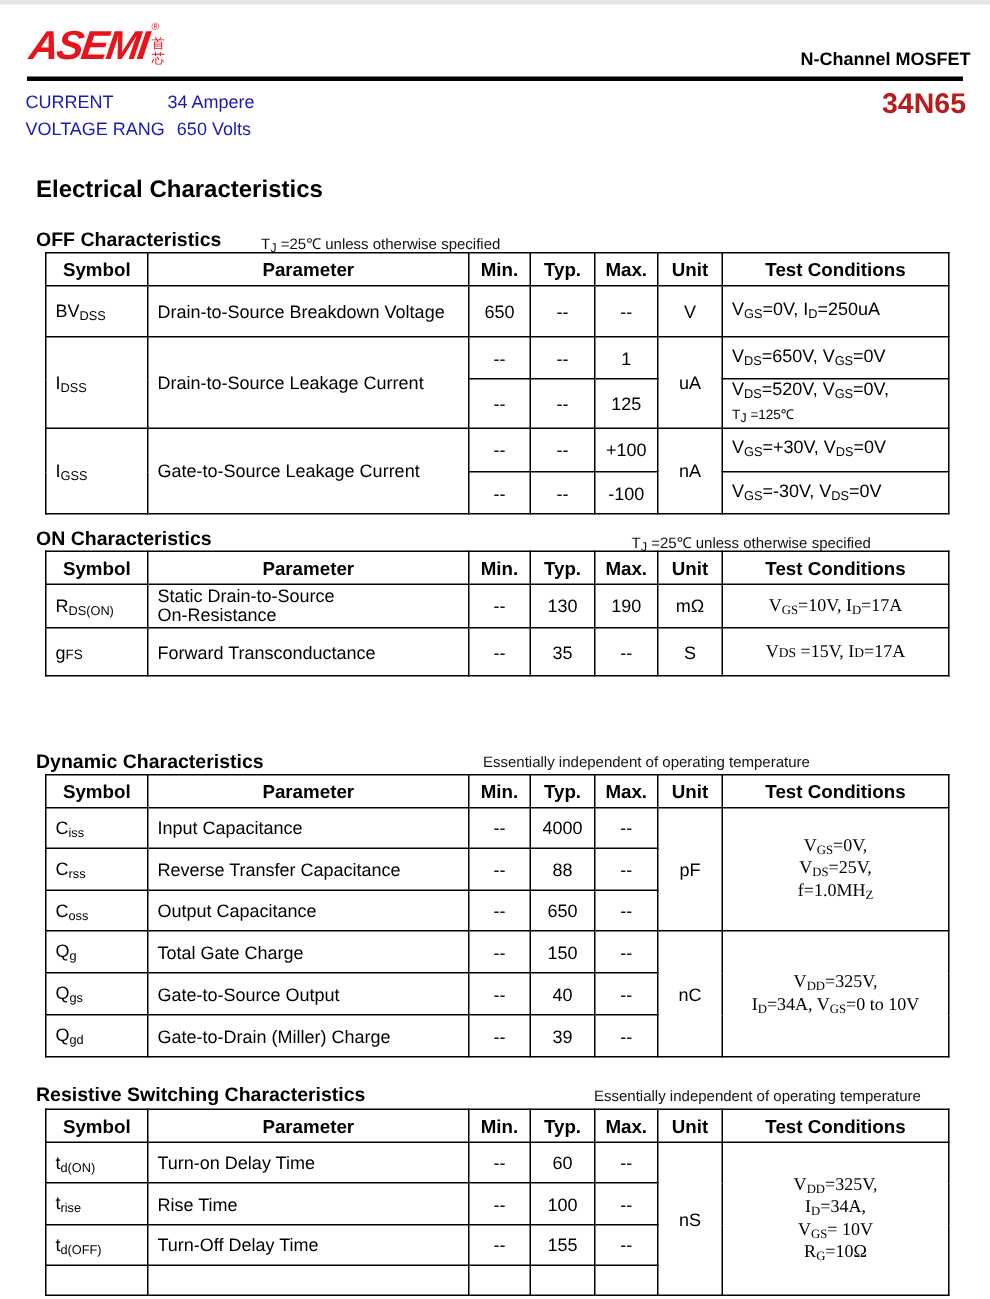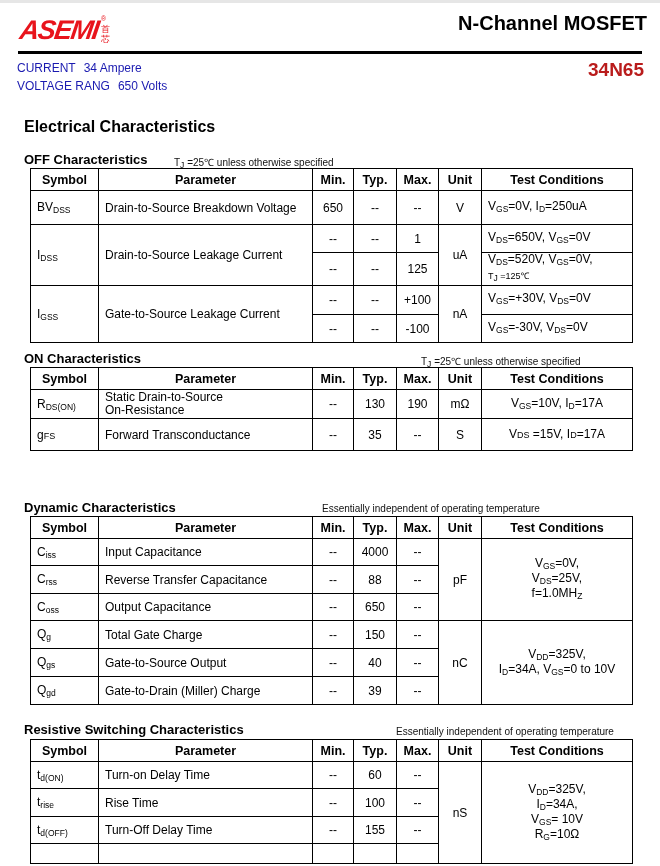--- a/index.html
+++ b/index.html
@@ -2,35 +2,35 @@
 <html><head>
 <meta charset="utf-8">
 <style>
   * { box-sizing: border-box; margin: 0; padding: 0; }
   html, body { width: 660px; height: 866px; overflow: hidden; background: #fff; }
   body { font-family: "Liberation Sans", sans-serif; color: #000; position: relative; }
   .topline { position: absolute; left: 0; top: 0; width: 660px; height: 3px; background: #e6e6e6; }
   .logo { position: absolute; left: 20px; top: 15px; height: 32px; display: flex; align-items: flex-start; }
   .logo-text { font-family: "Liberation Sans", sans-serif; font-weight: 900; font-style: italic; font-size: 27px; color: #e8141c; letter-spacing: -1.5px; line-height: 30px; transform: skewX(-8deg); }
   .logo-cn { display: flex; flex-direction: column; font-size: 9px; color: #e8141c; line-height: 10px; margin-left: 3px; margin-top: -1px; }
-  .subtitle { position: absolute; right: 13px; top: 12px; font-size: 20px; font-weight: bold; }
+  .subtitle { position: absolute; right: 13px; top: 32px; font-size: 12px; font-weight: bold; }
   .hr { position: absolute; left: 18px; top: 51px; width: 624px; height: 3px; background: #000; }
   .spec { position: absolute; left: 17px; font-size: 12px; color: #1a1ab0; }
   .spec .v { margin-left: 8px; }
   .partno { position: absolute; right: 16px; top: 59px; font-size: 19px; font-weight: bold; color: #b91c1c; }
   .h1 { position: absolute; left: 24px; top: 118px; font-size: 16px; font-weight: bold; }
   .sec { position: absolute; left: 24px; font-size: 13px; font-weight: bold; }
   .note { position: absolute; font-size: 10px; color: #111; }
   table { position: absolute; left: 30px; width: 603px; border-collapse: collapse; font-size: 12px; }
   td, th { border: 1px solid #000; text-align: center; vertical-align: middle; padding: 0 4px; }
   th { font-weight: bold; font-size: 12.5px; height: 22px; }
   td.sym { text-align: left; padding-left: 6px; }
   td.par { text-align: left; padding-left: 6px; }
   td.tc { text-align: left; padding-left: 6px; font-size: 12px; line-height: 13px; }
-  td.tcc { text-align: center; font-size: 12px; line-height: 12px; }
+  td.tcc { text-align: center; font-size: 12px; line-height: 12px; font-family: Liberation Serif, serif; }
   sub { font-size: 8.5px; vertical-align: -2px; }
   .small { font-size: 9px; }
   .c1 { width: 68px; margin-top: 20px; } .c2 { width: 214px; } .c3 { width: 41px; } .c4 { width: 43px; }
   .c5 { width: 42px; } .c6 { width: 43px; }
 </style>
 </head>
 <body>
 
 <div class="topline"></div>
 
@@ -39,21 +39,21 @@
   <span class="logo-cn">
     <span style="font-size:7px">®</span>
     <span>首</span>
     <span>芯</span>
   </span>
 </div>
 <div class="subtitle">N-Channel MOSFET</div>
 <div class="hr"></div>
 
 <div class="spec" style="top:61px">
-  <span>CURRENT</span><span class="v" style="margin-left:8px">34  Ampere</span>
+  <span>CURRENT</span><span class="v" style="margin-left:36px">34  Ampere</span>
 </div>
 <div class="spec" style="top:79px">
   <span>VOLTAGE RANG</span><span class="v">650  Volts</span>
 </div>
 <div class="partno">34N65</div>
 
 <div class="h1">Electrical Characteristics</div>
 
 <div class="sec" style="top:152px">OFF Characteristics</div>
 <div class="note" style="left:174px;top:155px">T<sub>J</sub> =25℃  unless otherwise specified</div>

